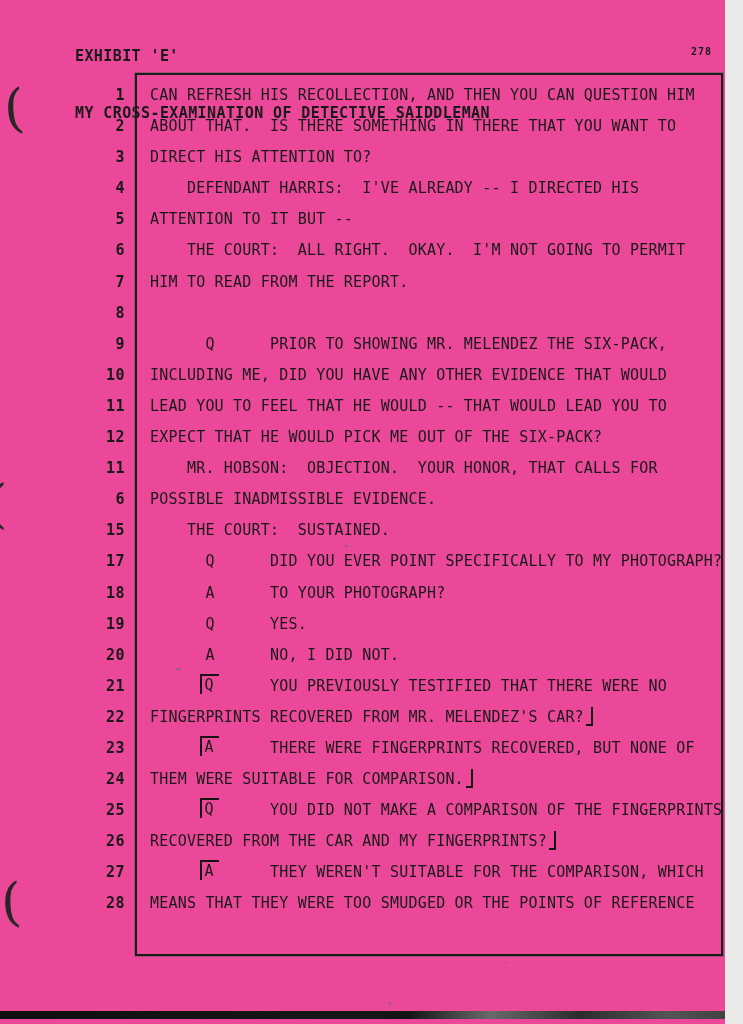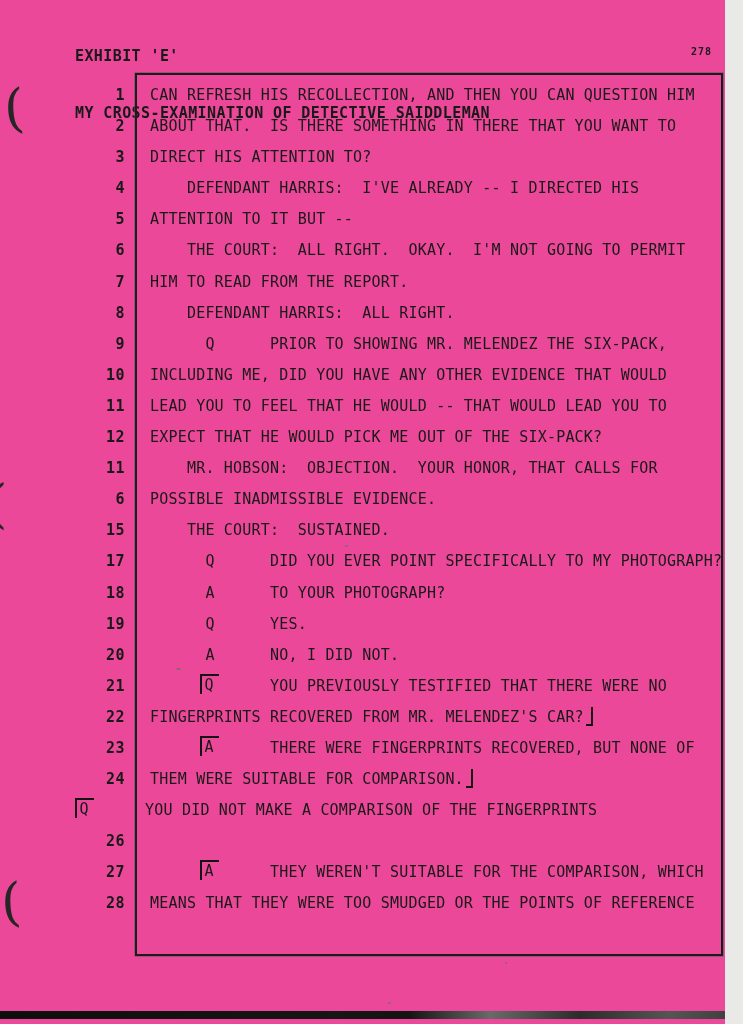--- a/index.html
+++ b/index.html
@@ -112,21 +112,20 @@
       <div class="t-row">
         <div class="t-num">6</div>
         <div class="t-text"><span>    THE COURT:  ALL RIGHT.  OKAY.  I'M NOT GOING TO PERMIT</span></div>
       </div>
       <div class="t-row">
         <div class="t-num">7</div>
         <div class="t-text"><span>HIM TO READ FROM THE REPORT.</span></div>
       </div>
       <div class="t-row">
         <div class="t-num">8</div>
-        <div class="t-text"><span>    DEFENDANT HARRIS:  ALL RIGHT.</span></div>
       </div>
       <div class="t-row">
         <div class="t-num">9</div>
         <div class="t-text"><span>      Q      PRIOR TO SHOWING MR. MELENDEZ THE SIX-PACK,</span></div>
       </div>
       <div class="t-row">
         <div class="t-num">10</div>
         <div class="t-text"><span>INCLUDING ME, DID YOU HAVE ANY OTHER EVIDENCE THAT WOULD</span></div>
       </div>
       <div class="t-row">
@@ -175,24 +174,26 @@
       </div>
       <div class="t-row">
         <div class="t-num">23</div>
         <div class="t-text"><span>      </span><span class="mark-open">A</span><span>      THERE WERE FINGERPRINTS RECOVERED, BUT NONE OF</span></div>
       </div>
       <div class="t-row">
         <div class="t-num">24</div>
         <div class="t-text"><span>THEM WERE SUITABLE FOR COMPARISON.</span><span class="mark-close"></span></div>
       </div>
       <div class="t-row">
+        <div class="t-num">25</div>
         <div class="t-text"><span>      </span><span class="mark-open">Q</span><span>      YOU DID NOT MAKE A COMPARISON OF THE FINGERPRINTS</span></div>
       </div>
       <div class="t-row">
         <div class="t-num">26</div>
+        <div class="t-text"><span>RECOVERED FROM THE CAR AND MY FINGERPRINTS?</span><span class="mark-close"></span></div>
       </div>
       <div class="t-row">
         <div class="t-num">27</div>
         <div class="t-text"><span>      </span><span class="mark-open">A</span><span>      THEY WEREN'T SUITABLE FOR THE COMPARISON, WHICH</span></div>
       </div>
       <div class="t-row">
         <div class="t-num">28</div>
         <div class="t-text"><span>MEANS THAT THEY WERE TOO SMUDGED OR THE POINTS OF REFERENCE</span></div>
       </div>
     </div>

